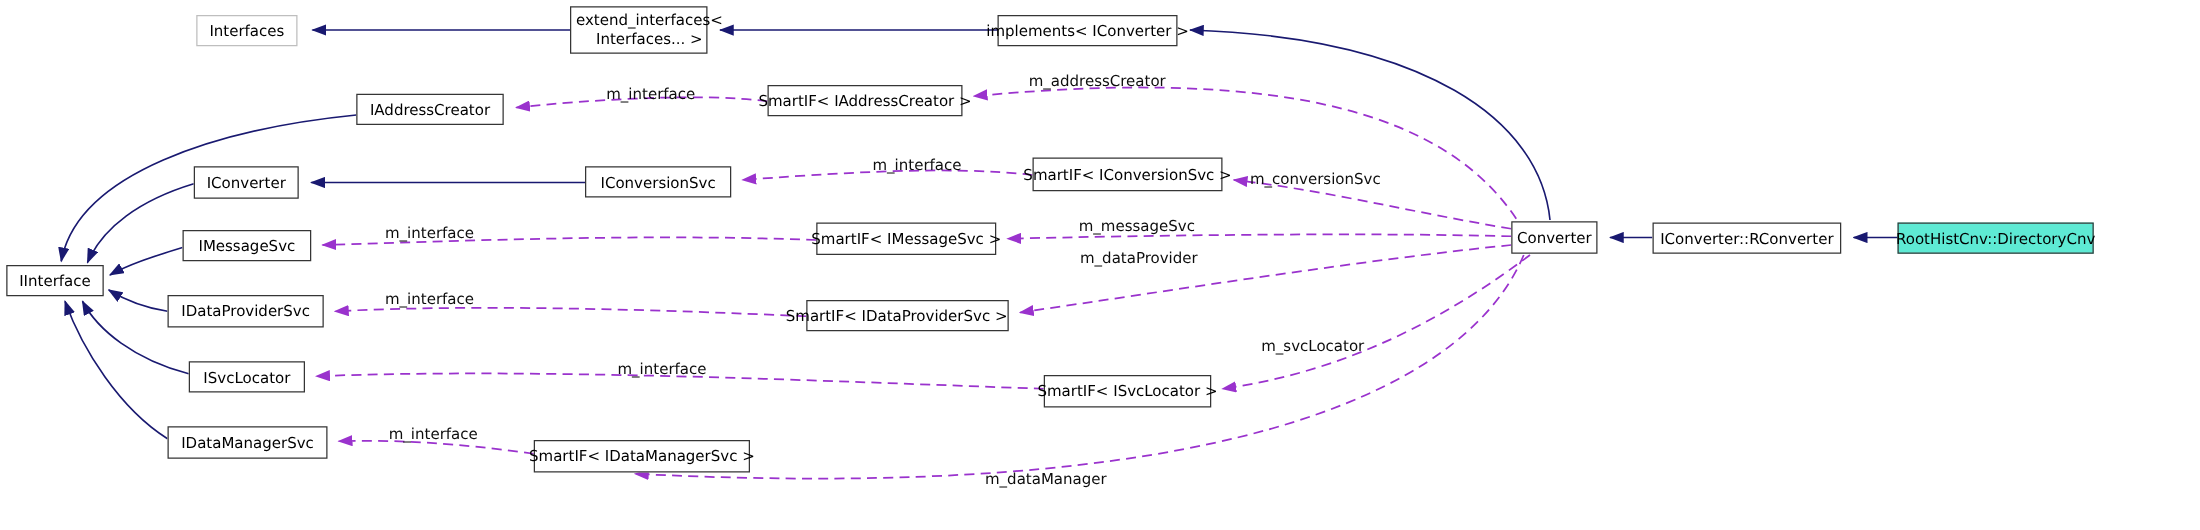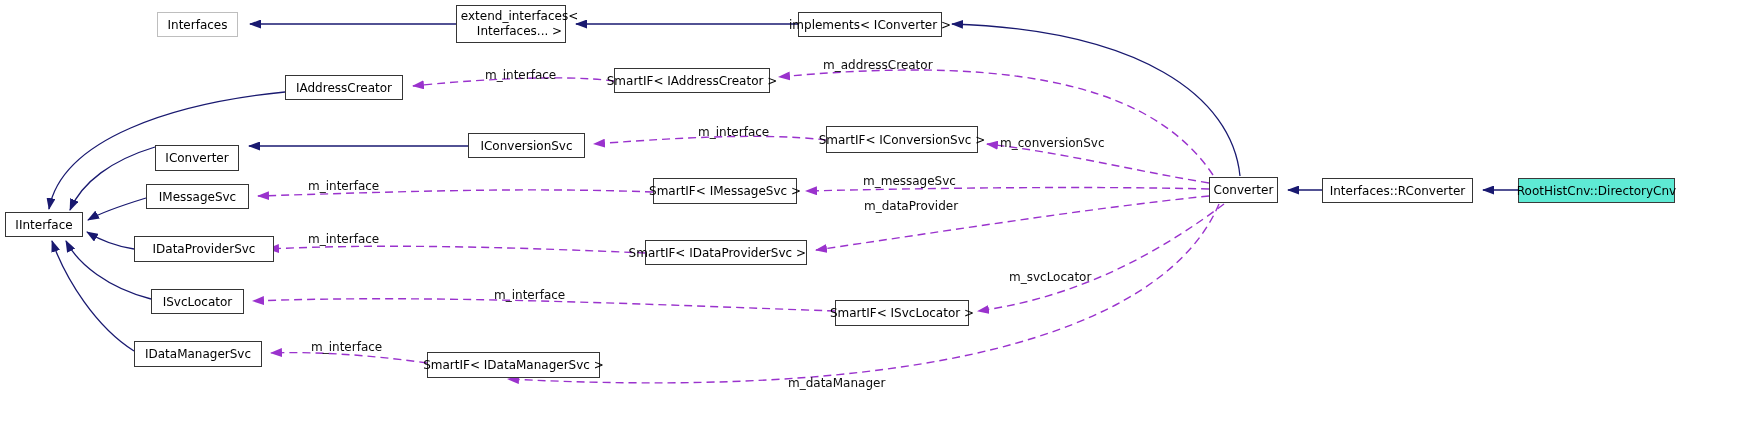--- a/index.html
+++ b/index.html
@@ -78,21 +78,21 @@
   </div>
 
   <div class="node" style="left:285px;top:75px;width:118px;height:25px;">
     <span>IAddressCreator</span>
   </div>
 
   <div class="node" style="left:614px;top:68px;width:156px;height:25px;">
     <span>SmartIF&lt; IAddressCreator &gt;</span>
   </div>
 
-  <div class="node" style="left:155px;top:145px;width:84px;height:26px;">
+  <div class="node" style="left:155px;top:133px;width:84px;height:26px;">
     <span>IConverter</span>
   </div>
 
   <div class="node" style="left:468px;top:133px;width:117px;height:25px;">
     <span>IConversionSvc</span>
   </div>
 
   <div class="node" style="left:826px;top:126px;width:152px;height:27px;">
     <span>SmartIF&lt; IConversionSvc &gt;</span>
   </div>
@@ -102,21 +102,21 @@
   </div>
 
   <div class="node" style="left:653px;top:178px;width:144px;height:26px;">
     <span>SmartIF&lt; IMessageSvc &gt;</span>
   </div>
 
   <div class="node" style="left:5px;top:212px;width:78px;height:25px;">
     <span>IInterface</span>
   </div>
 
-  <div class="node" style="left:134px;top:236px;width:140px;height:26px;">
+  <div class="node" style="left:134px;top:236px;width:125px;height:26px;">
     <span>IDataProviderSvc</span>
   </div>
 
   <div class="node" style="left:645px;top:240px;width:162px;height:25px;justify-content:flex-end;">
     <span>SmartIF&lt; IDataProviderSvc &gt;</span>
   </div>
 
   <div class="node" style="left:151px;top:289px;width:93px;height:25px;">
     <span>ISvcLocator</span>
   </div>
@@ -131,21 +131,21 @@
 
   <div class="node" style="left:427px;top:352px;width:173px;height:26px;">
     <span>SmartIF&lt; IDataManagerSvc &gt;</span>
   </div>
 
   <div class="node" style="left:1209px;top:177px;width:69px;height:26px;">
     <span>Converter</span>
   </div>
 
   <div class="node" style="left:1322px;top:178px;width:151px;height:25px;">
-    <span>Interfaces::RConverter</span>
+    <span>IConverter::RConverter</span>
   </div>
 
   <div class="node highlight" style="left:1518px;top:178px;width:157px;height:25px;">
     <span>RootHistCnv::DirectoryCnv</span>
   </div>
 
   <span class="elabel" style="left:485px;top:68px;">m_interface</span>
   <span class="elabel" style="left:823px;top:58px;">m_addressCreator</span>
   <span class="elabel" style="left:698px;top:125px;">m_interface</span>
   <span class="elabel" style="left:1000px;top:136px;">m_conversionSvc</span>

